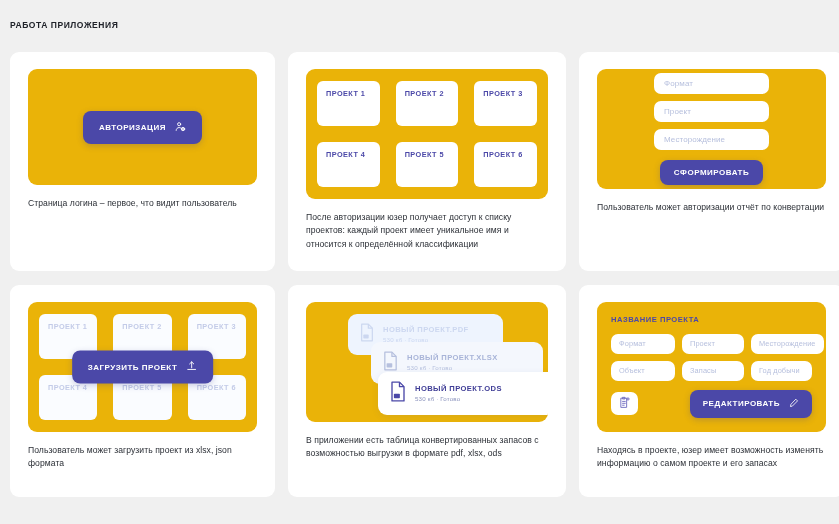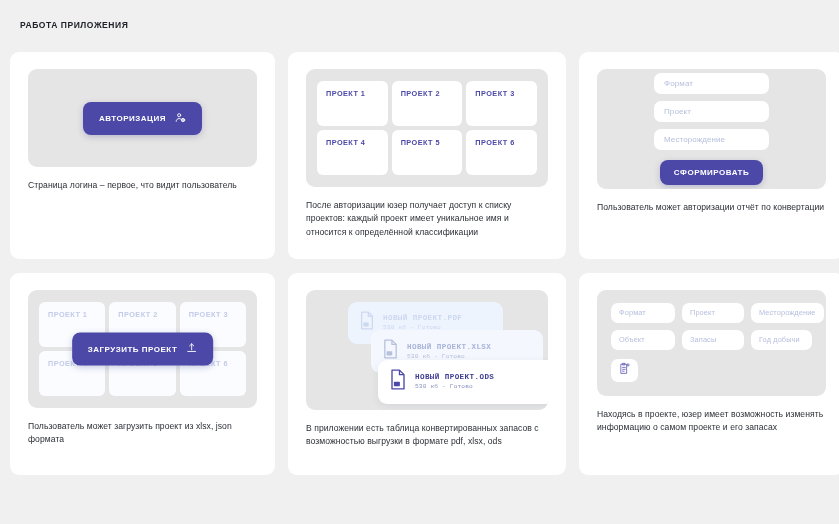--- a/index.html
+++ b/index.html
@@ -6,21 +6,21 @@
   html, body {
     width: 839px; height: 524px;
     background: #f0f0f0;
     font-family: "Liberation Sans", sans-serif;
     overflow: hidden;
   }
   .page { position: relative; width: 839px; height: 524px; padding: 0; }
 
   .page-title {
     position: absolute;
-    left: 20px; top: 20px;
+    left: 10px; top: 20px;
     font-size: 8.5px;
     font-weight: bold;
     letter-spacing: 0.55px;
     color: #20232a;
     text-transform: uppercase;
   }
 
   .grid {
     position: absolute;
     left: 10px; top: 52px;
@@ -34,37 +34,37 @@
   .card {
     background: #ffffff;
     border-radius: 9px;
     padding: 17px 18px 20px 18px;
     display: flex;
     flex-direction: column;
   }
   .card.tall { padding-bottom: 26px; }
 
   .panel {
-    background: #e5e5e5;
+    background: #eab308;
     border-radius: 9px;
     position: relative;
     overflow: hidden;
   }
 
   .caption {
     margin-top: 12px;
     font-size: 8.6px;
     line-height: 1.55;
     color: #2b2f36;
     letter-spacing: 0.05px;
   }
 
   
   .panel-auth {
-    height: 98px;
+    height: 116px;
     display: flex;
     align-items: center;
     justify-content: center;
   }
   .btn-primary {
     background: #4b48a8;
     color: #ffffff;
     border: none;
     border-radius: 8px;
     font-family: "Liberation Sans", sans-serif;
@@ -79,21 +79,21 @@
     box-shadow: 0 2px 6px rgba(60,58,140,0.25);
     white-space: nowrap;
   }
   .btn-primary svg { flex: 0 0 auto; }
 
   
   .panel-projects {
     padding: 12px 11px;
     display: grid;
     grid-template-columns: repeat(3, 1fr);
-    gap: 4px;
+    gap: 16px;
     position: relative;
   }
   .tile {
     background: #ffffff;
     border-radius: 6px;
     height: 45px;
     padding: 8px 9px;
     font-size: 7.3px;
     font-weight: bold;
     letter-spacing: 0.45px;
@@ -136,21 +136,20 @@
     height: 120px;
     position: relative;
   }
   .file-row {
     position: absolute;
     border-radius: 9px;
     display: flex;
     align-items: center;
     gap: 8px;
     padding: 9px 16px 9px 11px;
-    font-family: Liberation Mono, monospace;
   }
   .file-row .fname {
     font-size: 7.6px;
     font-weight: bold;
     letter-spacing: 0.4px;
     line-height: 1.35;
   }
   .file-row .fmeta {
     font-size: 6.2px;
     letter-spacing: 0.15px;
@@ -313,20 +312,21 @@
             <div class="fmeta">530 кб · Готово</div>
           </div>
         </div>
 
       </div>
       <div class="caption">В приложении есть таблица конвертированных запасов с возможностью выгрузки в формате pdf, xlsx, ods</div>
     </div>
 
     <div class="card tall">
       <div class="panel panel-detail">
+        <div class="panel-title">НАЗВАНИЕ ПРОЕКТА</div>
 
         <div class="detail-row">
           <div class="field">Формат</div>
           <div class="field">Проект</div>
           <div class="field">Месторождение</div>
         </div>
 
         <div class="detail-row">
           <div class="field">Объект</div>
           <div class="field">Запасы</div>
@@ -337,19 +337,27 @@
           <button class="icon-btn">
             <span>
               <svg width="12" height="13" viewBox="0 0 22 24" fill="none" stroke="#6f6cc0" stroke-width="1.7" stroke-linecap="round" stroke-linejoin="round">
                 <path d="M4 4h10v17H4z"></path>
                 <path d="M7 2.5h4v3H7z"></path>
                 <path d="M6.5 10h5M6.5 13.5h5M6.5 17h3"></path>
                 <path d="M16.5 3v5M14 5.5h5"></path>
               </svg>
             </span>
           </button>
+          <button class="btn-primary">
+            <span>РЕДАКТИРОВАТЬ</span>
+            <span>
+              <svg width="10" height="10" viewBox="0 0 24 24" fill="none" stroke="#ffffff" stroke-width="2" stroke-linecap="round" stroke-linejoin="round">
+                <path d="M17 3.5l3.5 3.5L8 19.5l-4.5 1 1-4.5z"></path>
+              </svg>
+            </span>
+          </button>
         </div>
       </div>
       <div class="caption">Находясь в проекте, юзер имеет возможность изменять информацию о самом проекте и его запасах</div>
     </div>
 
   </div>
 </div>
 
 </body></html>

